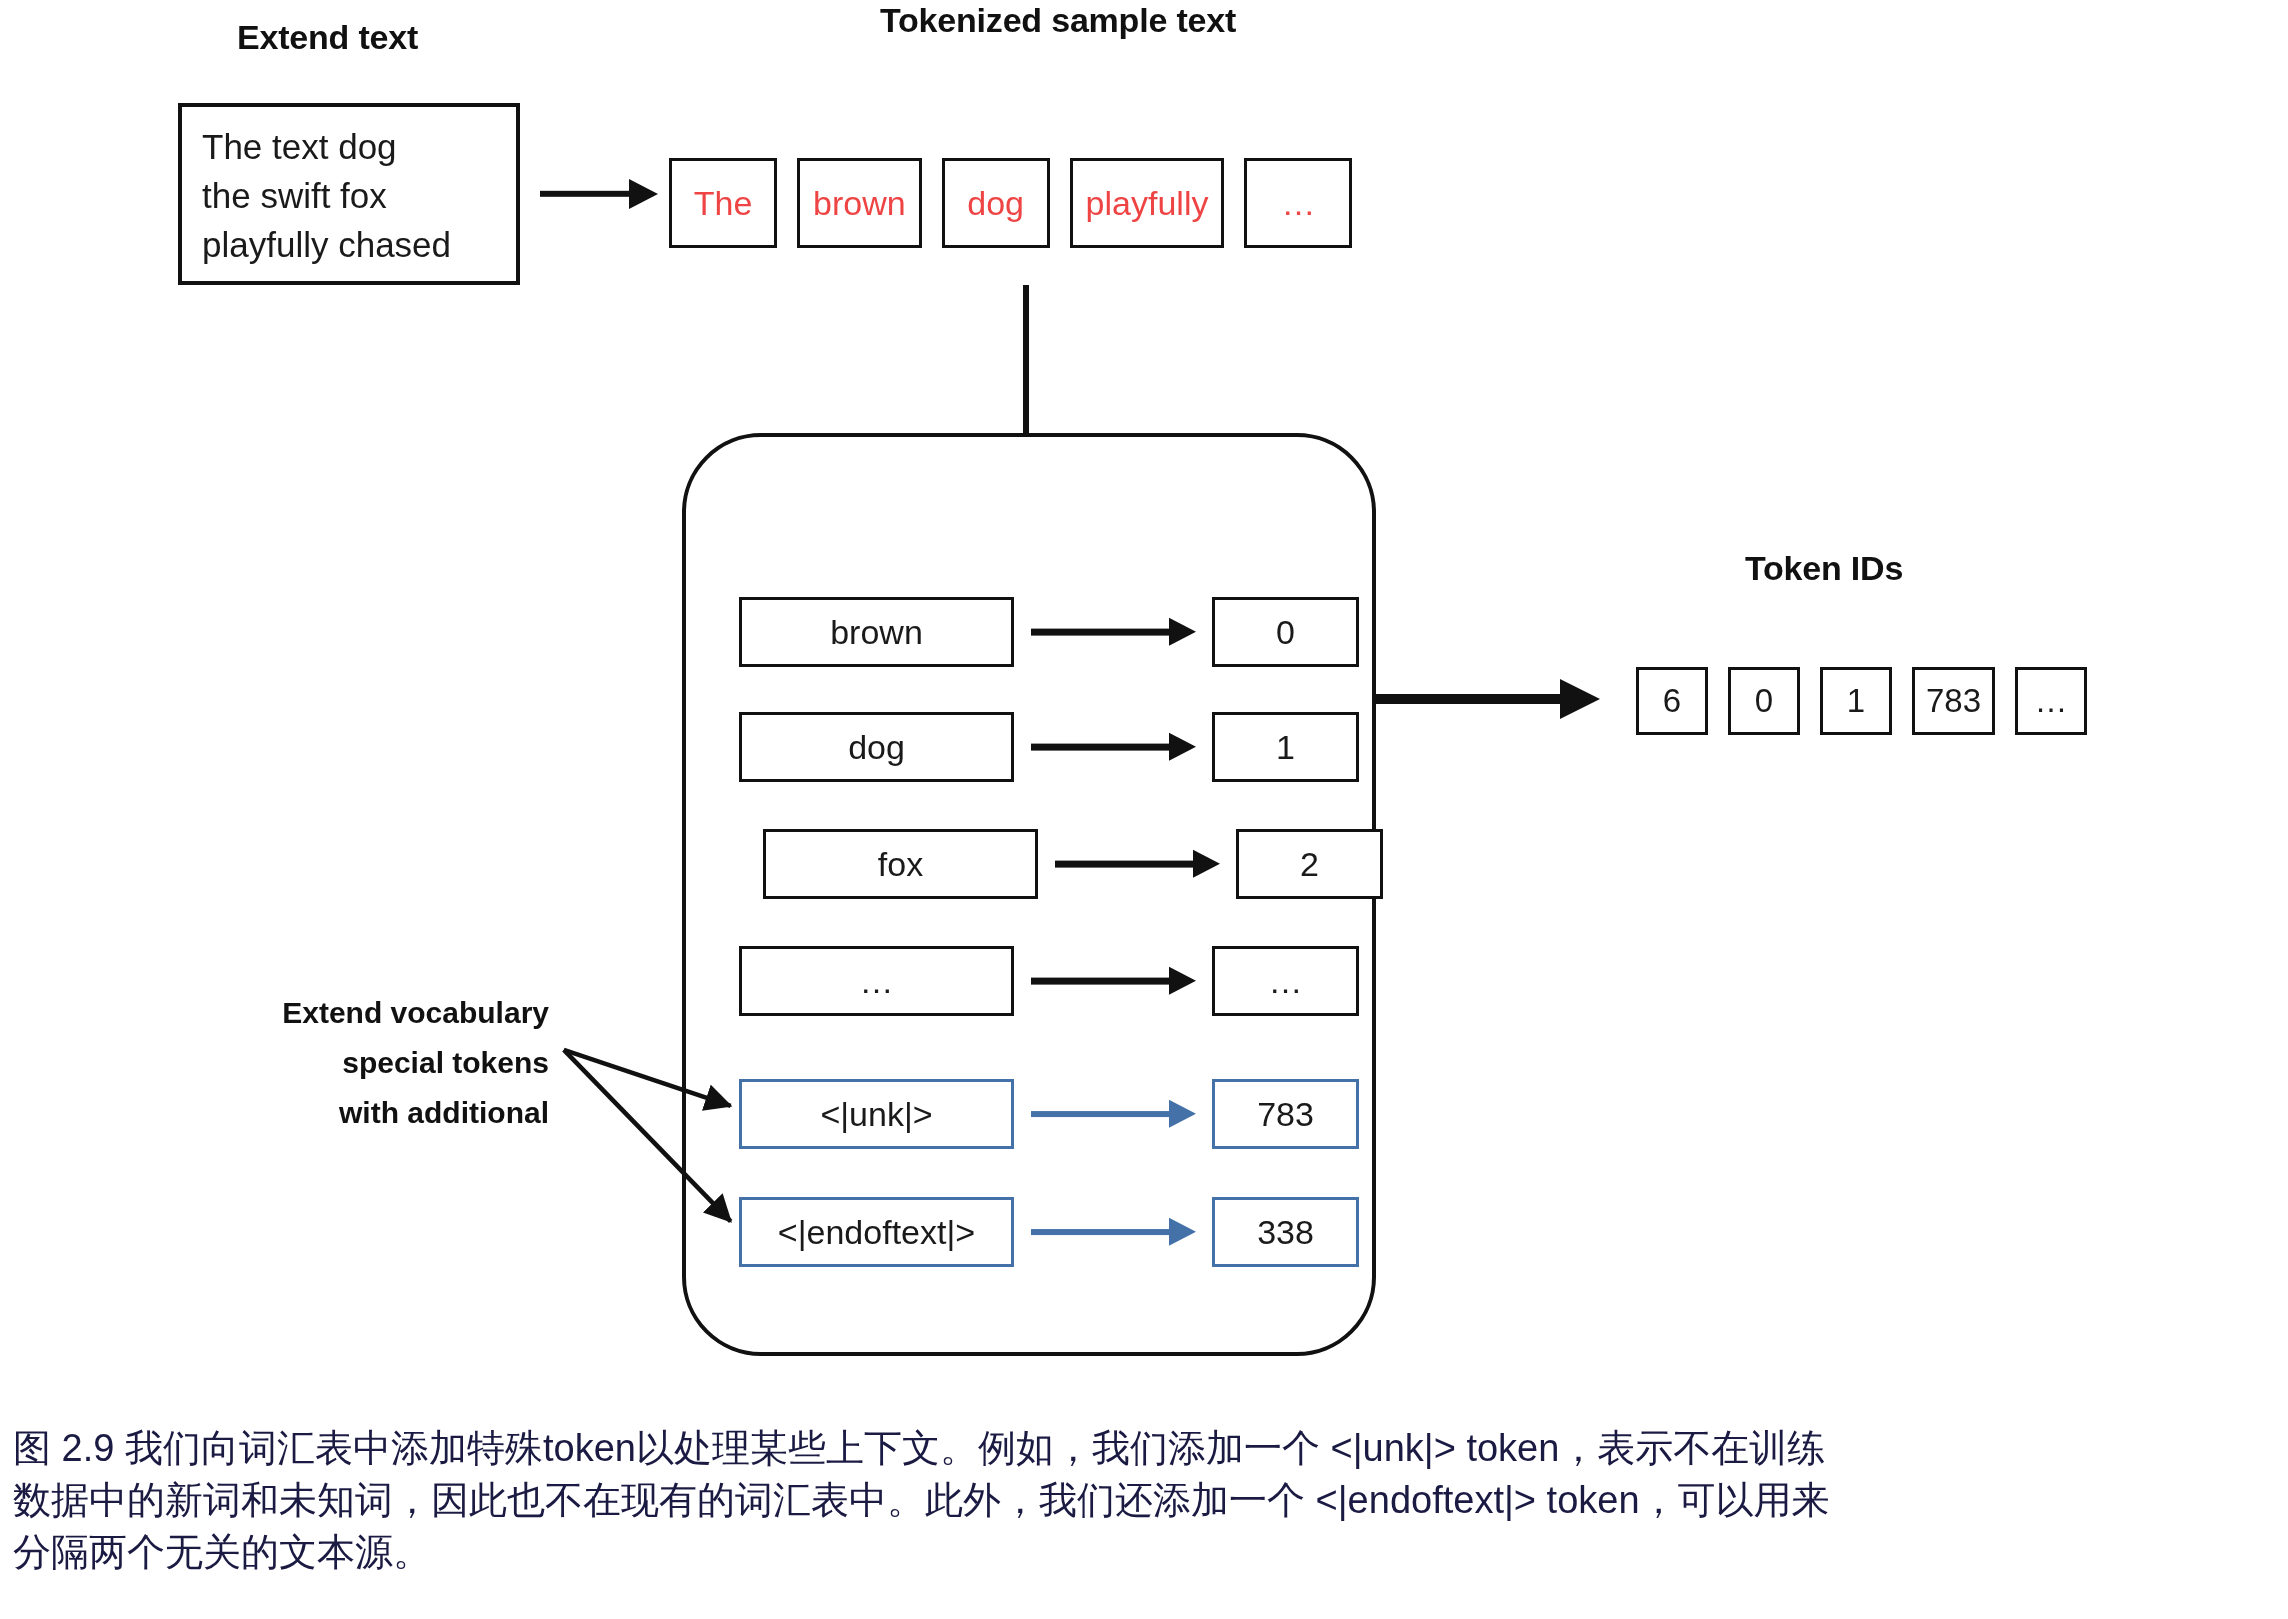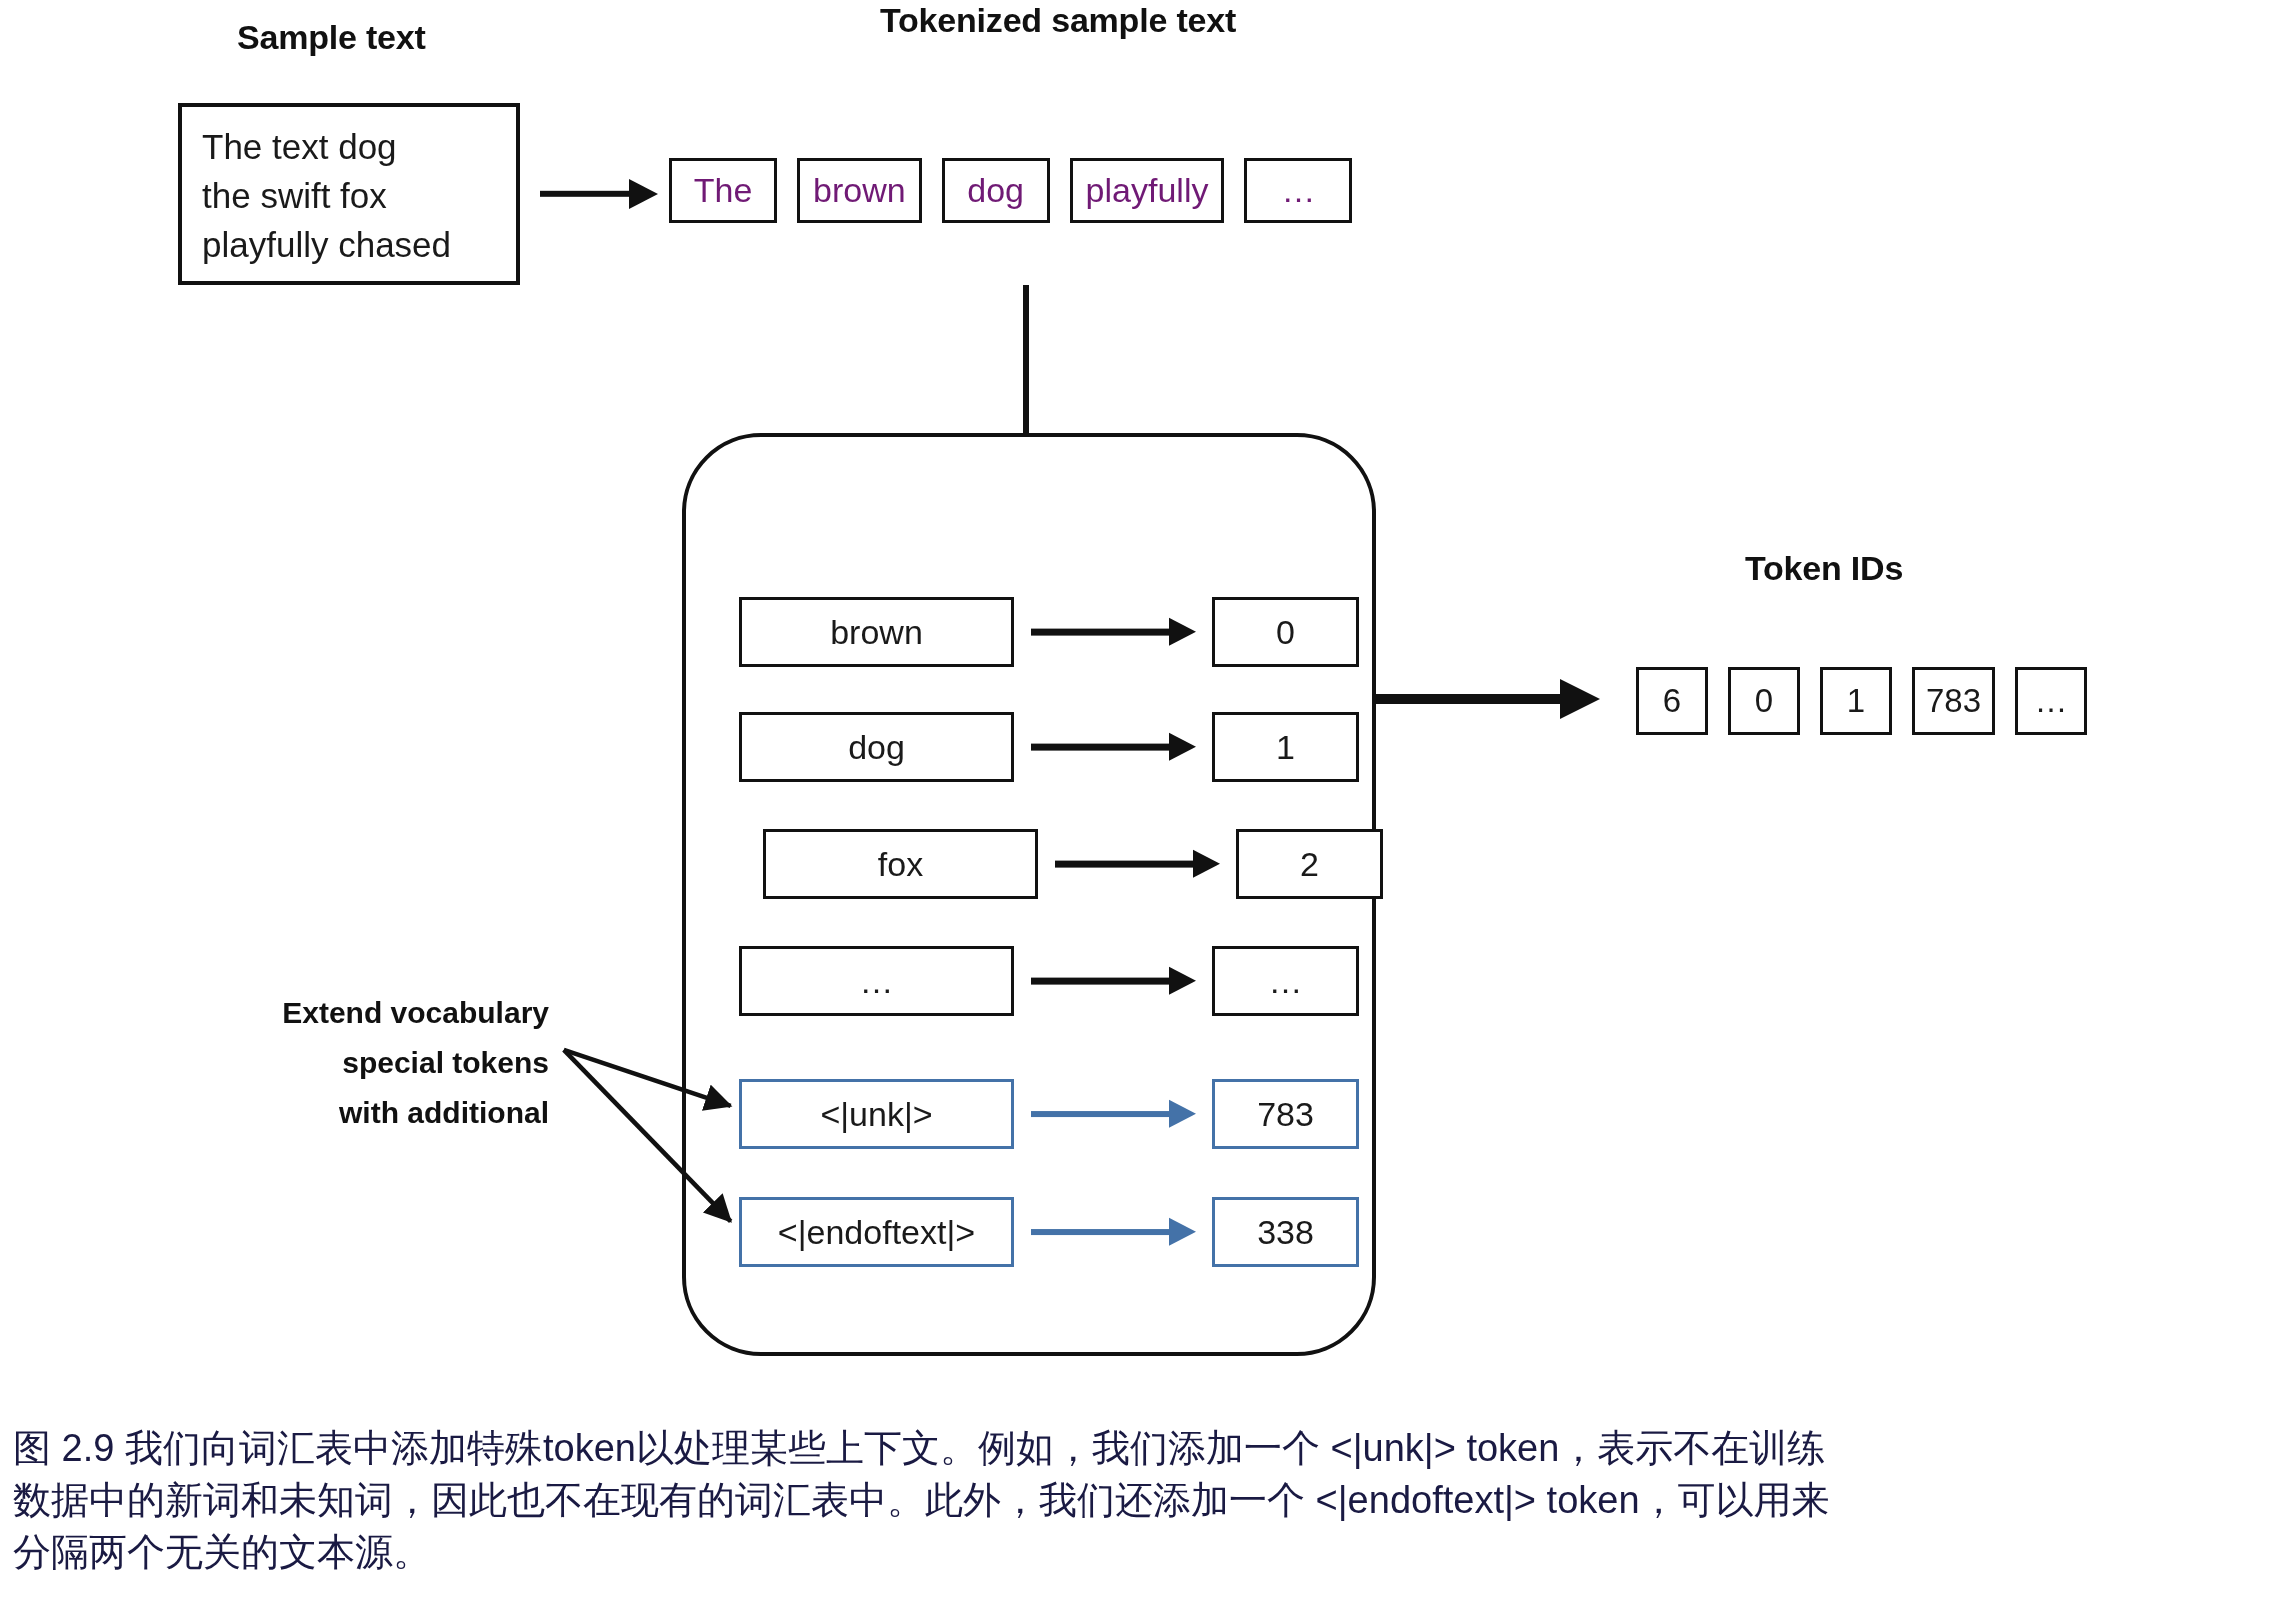--- a/index.html
+++ b/index.html
@@ -52,29 +52,29 @@
   #token-row {
     position: absolute;
     left: 669px;
     top: 158px;
     display: flex;
     gap: 20px;
     align-items: stretch;
   }
   .token-box {
     min-width: 108px;
-    height: 65px;
+    height: 90px;
     border: 3.7px solid #111111;
     box-sizing: border-box;
     background: #ffffff;
     display: flex;
     align-items: center;
     justify-content: center;
     font-size: 34px;
-    color: #701a75;
+    color: #ef4444;
     padding: 16px 13px;
     white-space: nowrap;
   }
 
   
   #tokenid-row {
     position: absolute;
     left: 1636px;
     top: 667px;
     display: flex;
@@ -261,21 +261,21 @@
     width: 2268px;
     font-size: 38px;
     line-height: 52px;
     color: #1a1a43;
     font-family: "Liberation Sans", "DejaVu Sans", sans-serif;
   }
 </style>
 </head>
 <body>
 
-<div class="abs heading" id="heading-sample">Sample text</div>
+<div class="abs heading" id="heading-sample">Extend text</div>
 
 <div class="abs heading" id="heading-tokenized">Tokenized sample text</div>
 
 <div class="abs heading" id="heading-vocab">Existing vocabulary</div>
 
 <div class="abs heading" id="heading-tokenids">Token IDs</div>
 
 <div class="abs" id="sample-text-box">
   <div class="inner">
     <div>The text dog</div>

